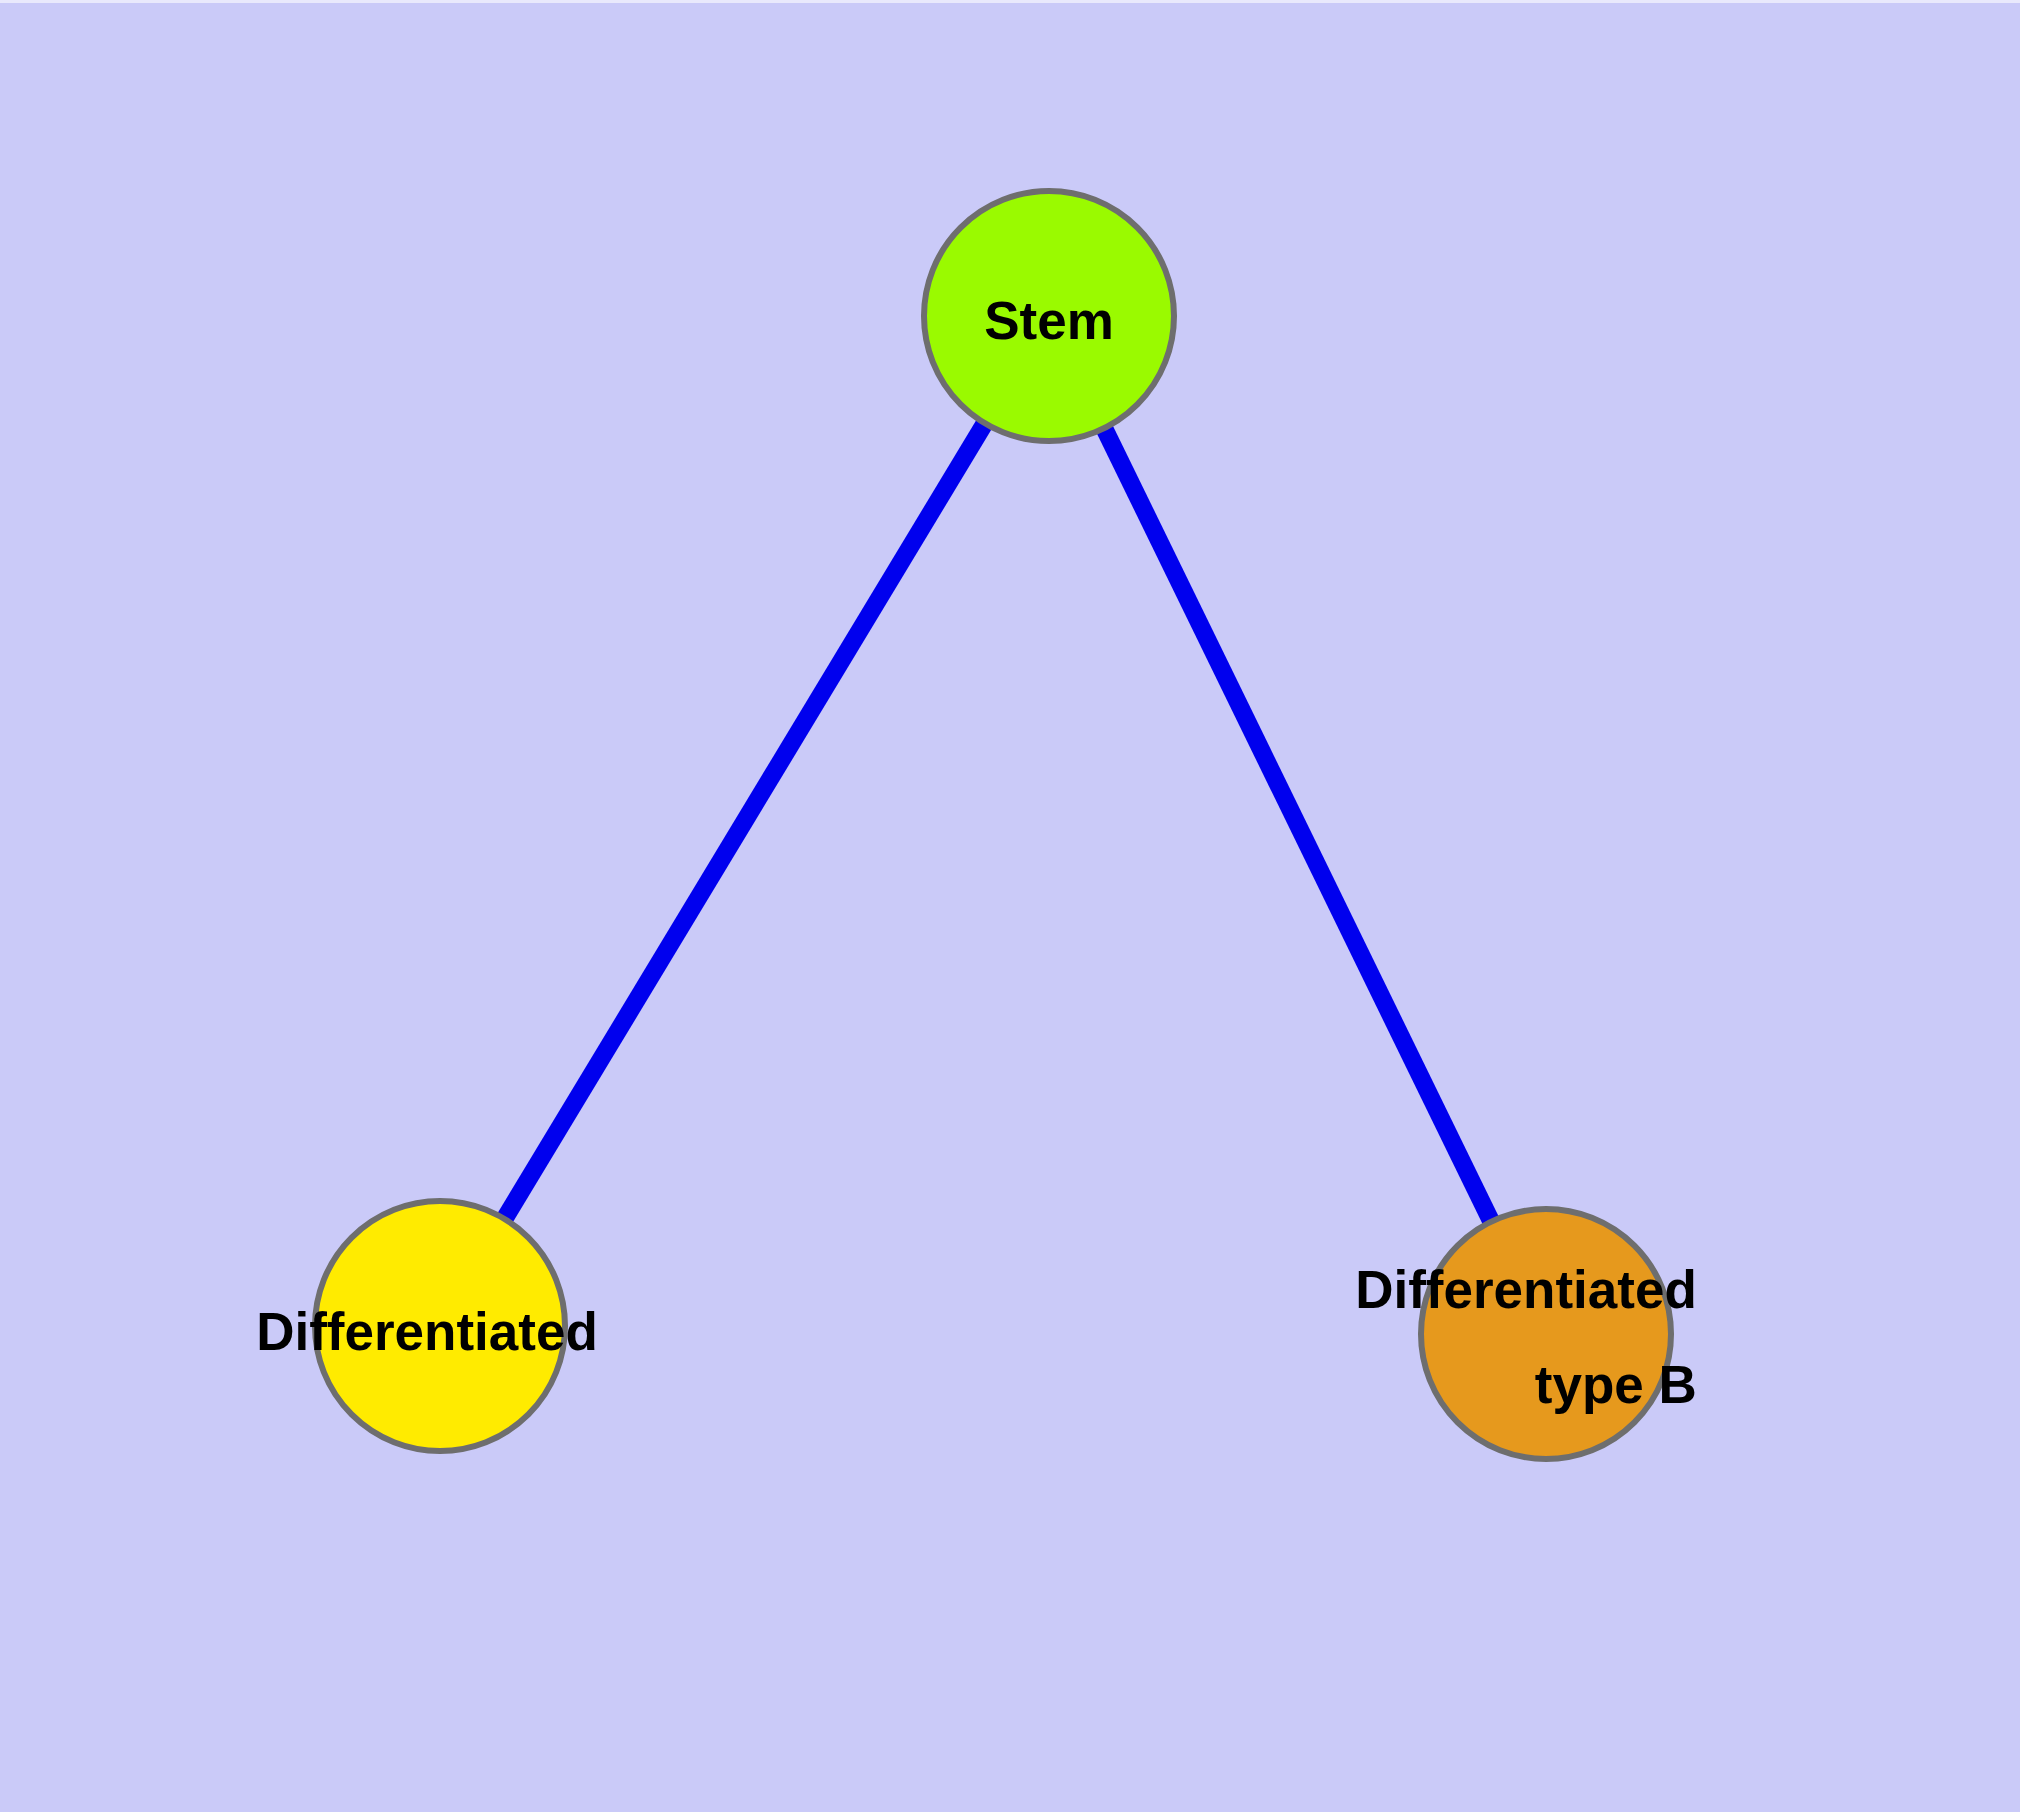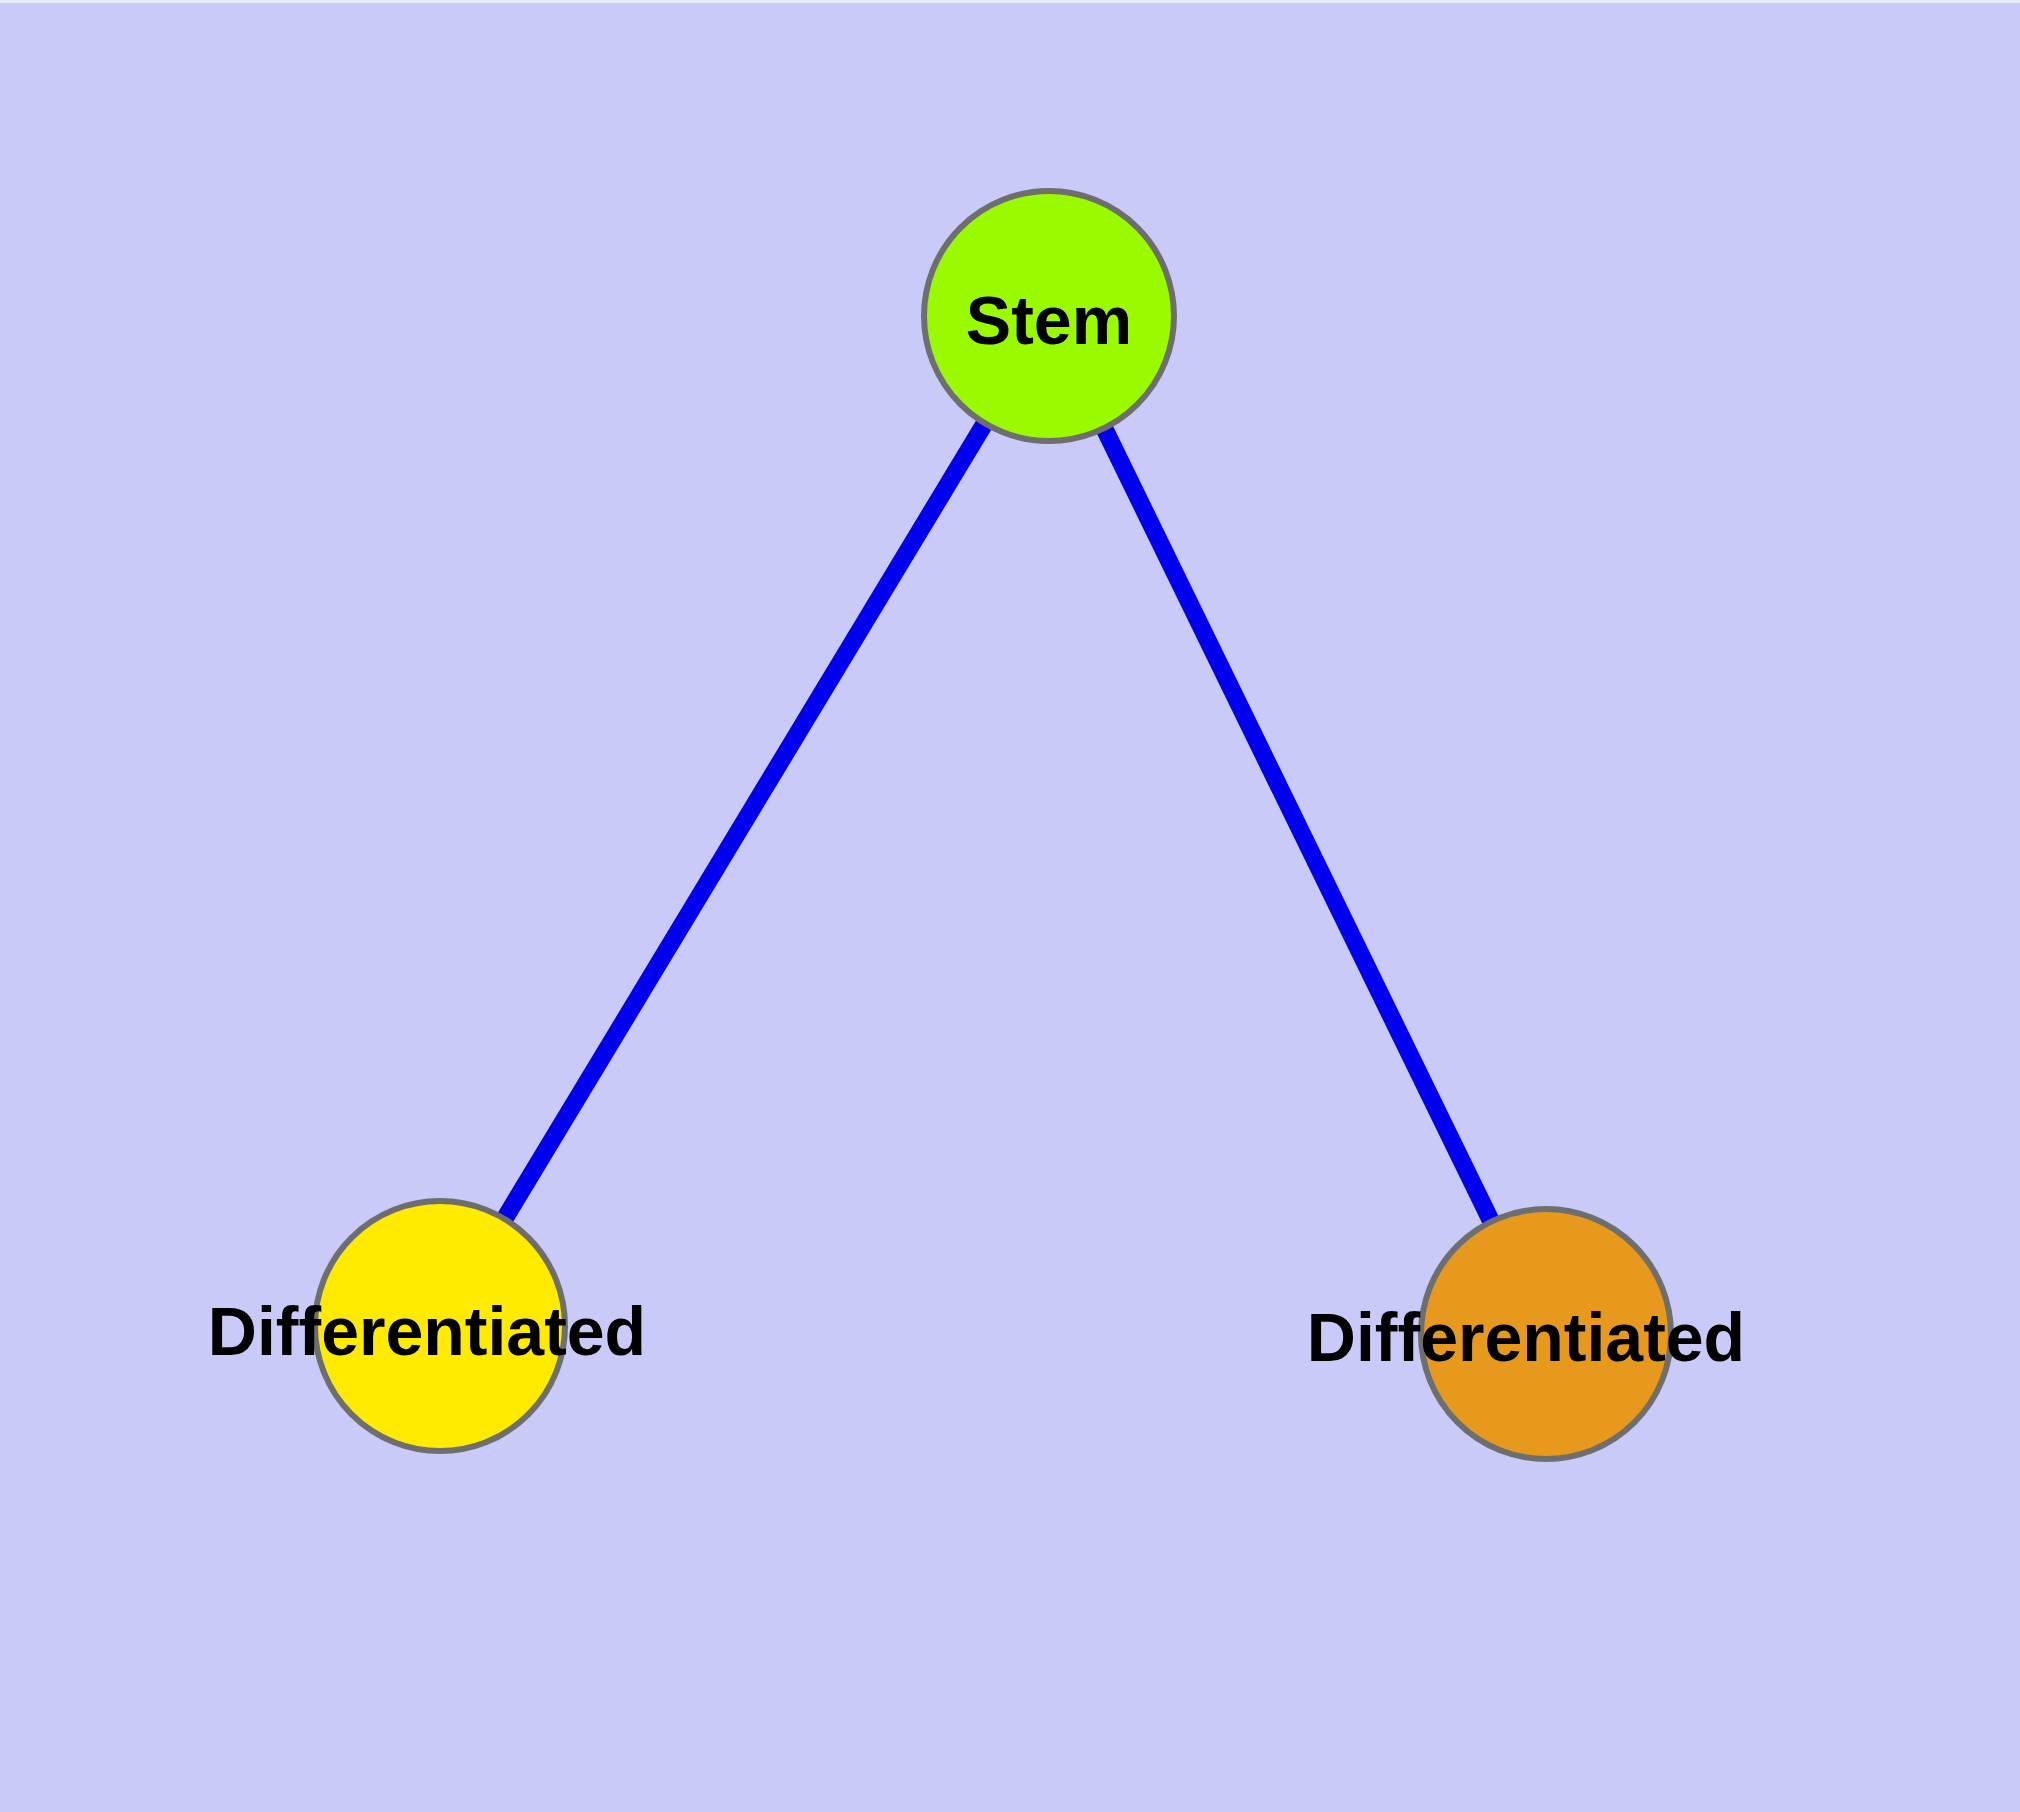--- a/index.html
+++ b/index.html
@@ -37,21 +37,21 @@
     border: 6px solid #6E6E6E;
   }
   .node-stem { left: 921px; top: 188px; }
   .node-a    { left: 312px;  top: 1198px; }
   .node-b    { left: 1418px; top: 1206px; }
   .node-label {
     position: absolute;
     transform: translate(-50%, -50%);
     text-align: right;
     font-weight: bold;
-    font-size: 68px;
+    font-size: 53px;
     line-height: 95px;
     white-space: nowrap;
     color: #000;
   }
   .label-stem { left: 1049px; top: 320px; }
   .label-a    { left: 427px;  top: 1331px; }
   .label-b    { left: 1526px; top: 1337px; }
 </style>
 </head>
 <body>
@@ -72,17 +72,18 @@
   <div class="node-label label-stem" style="color: rgb(0, 0, 0);">
     <span>Stem</span>
   </div>
 
   <div class="node-label label-a" style="color: rgb(0, 0, 0);">
     <span>Differentiated</span><br>
   </div>
 
   <div class="node-label label-b" style="color: rgb(0, 0, 0);">
     <span>Differentiated</span><br>
+    <span>type B</span>
   </div>
 
   <div class="top-highlight"></div>
 </div>
 
 
 </body></html>

